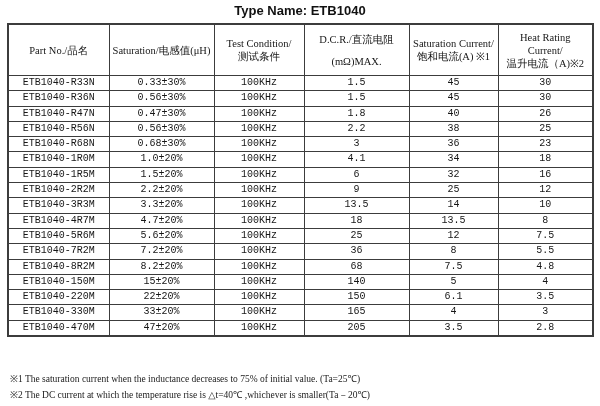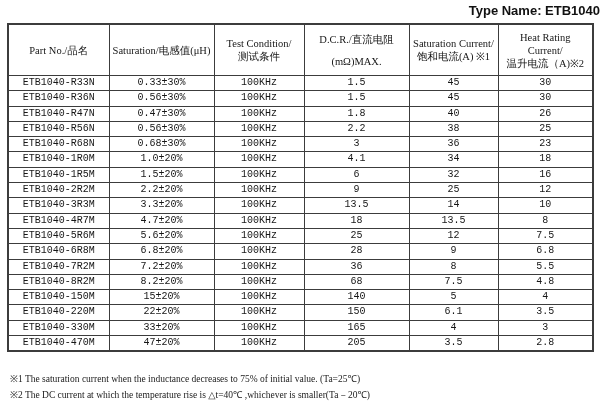--- a/index.html
+++ b/index.html
@@ -13,21 +13,21 @@
     position: relative;
     font-family: "Liberation Serif", serif;
     color: #161616;
     overflow: hidden;
   }
   .page-title {
     position: absolute;
     top: 3px;
     left: 0;
     width: 600px;
-    text-align: right;
+    text-align: center;
     font-family: "Liberation Sans", sans-serif;
     font-weight: bold;
     font-size: 13px;
     color: #111111;
   }
   table.spec-table {
     position: absolute;
     top: 23px;
     left: 7px;
     width: 585px;
@@ -203,28 +203,20 @@
       </tr>
       <tr>
         <td>ETB1040-5R6M</td>
         <td>5.6±20%</td>
         <td>100KHz</td>
         <td>25</td>
         <td>12</td>
         <td>7.5</td>
       </tr>
       <tr>
-        <td>ETB1040-6R8M</td>
-        <td>6.8±20%</td>
-        <td>100KHz</td>
-        <td>28</td>
-        <td>9</td>
-        <td>6.8</td>
-      </tr>
-      <tr>
         <td>ETB1040-7R2M</td>
         <td>7.2±20%</td>
         <td>100KHz</td>
         <td>36</td>
         <td>8</td>
         <td>5.5</td>
       </tr>
       <tr>
         <td>ETB1040-8R2M</td>
         <td>8.2±20%</td>

